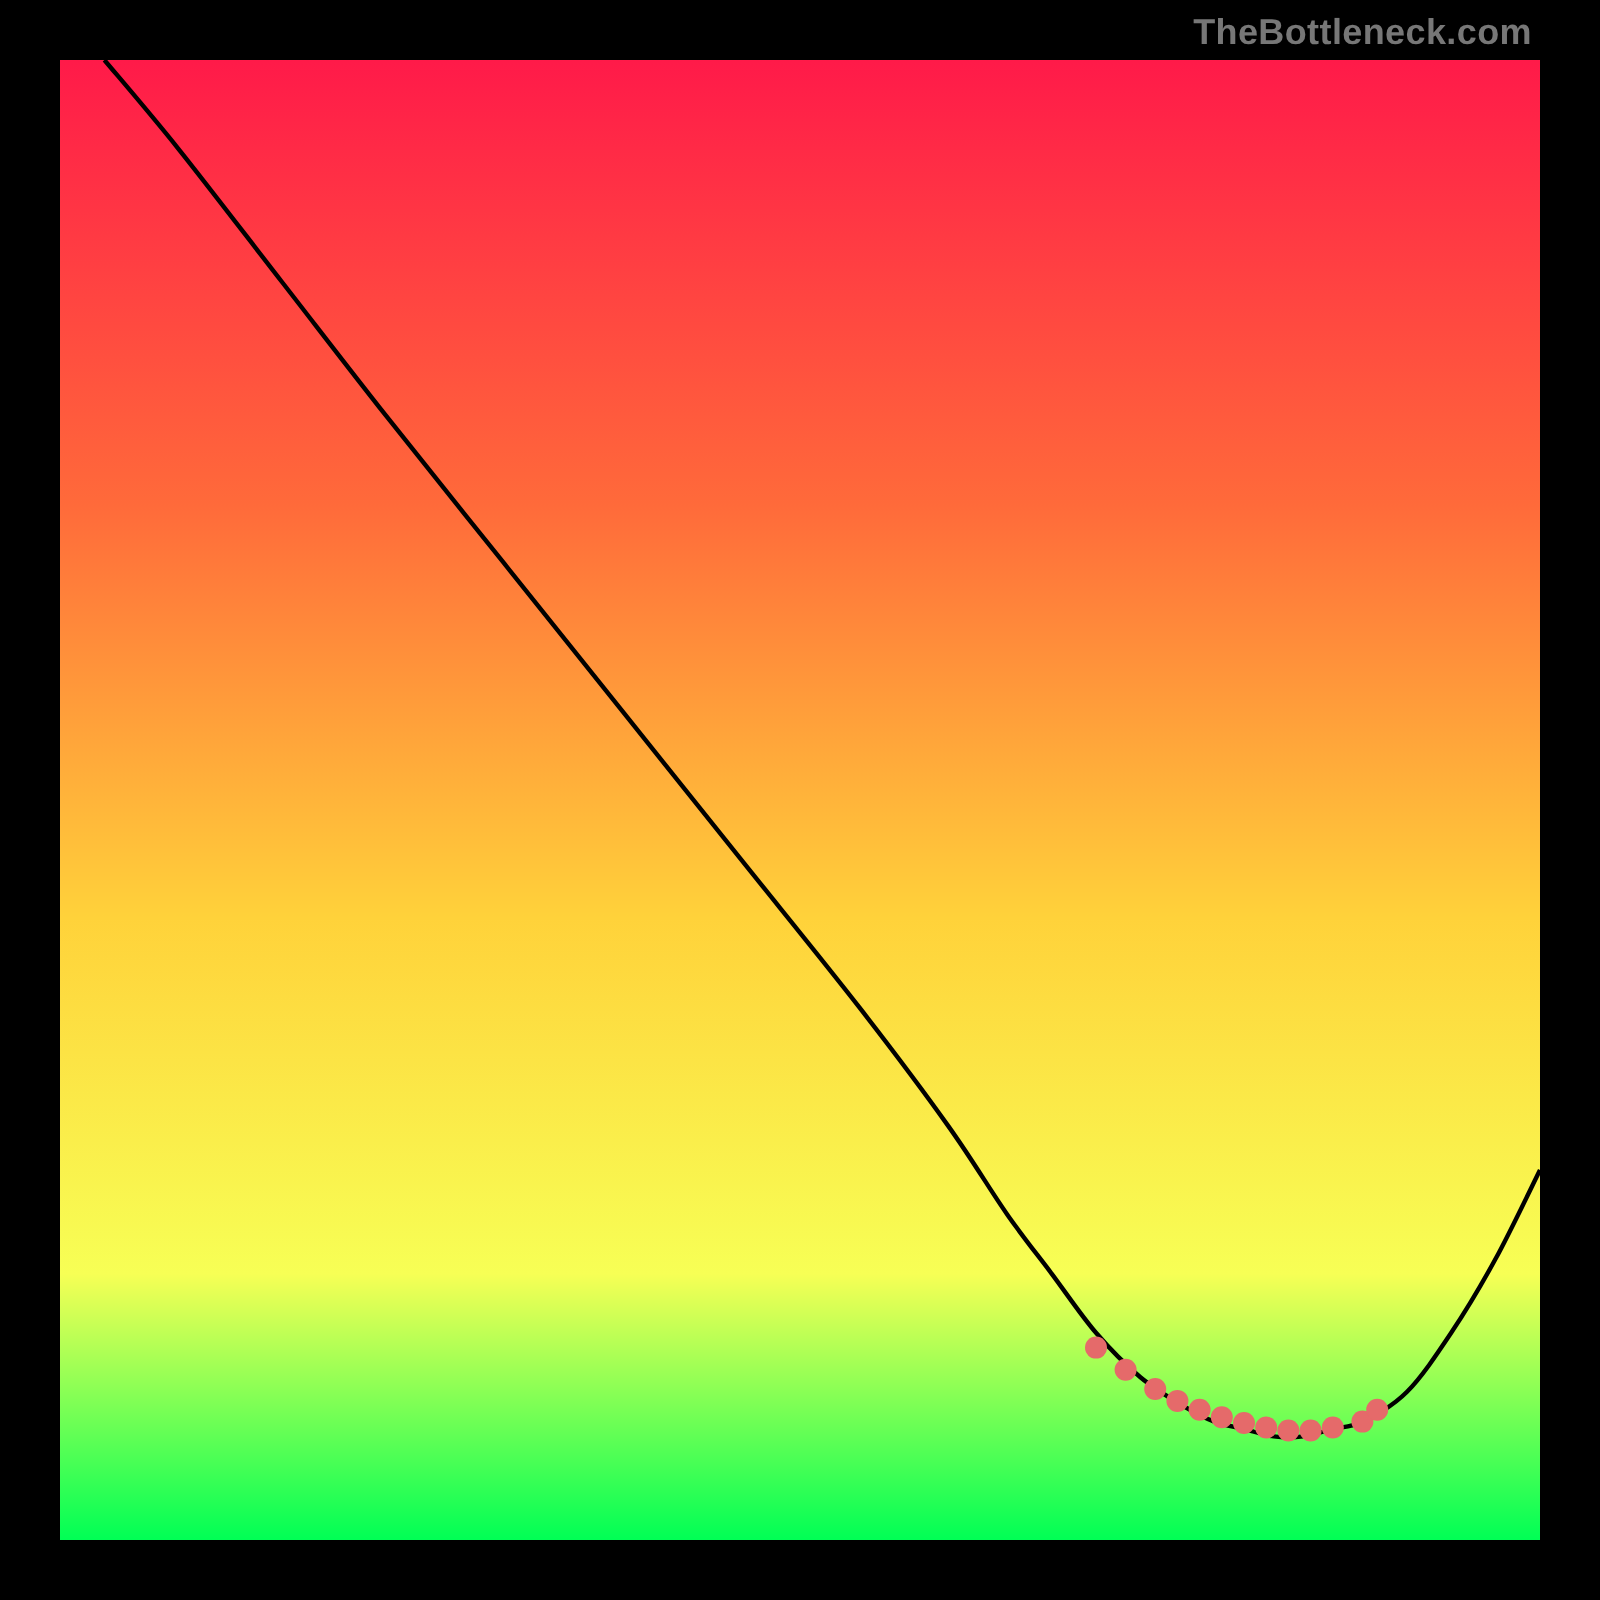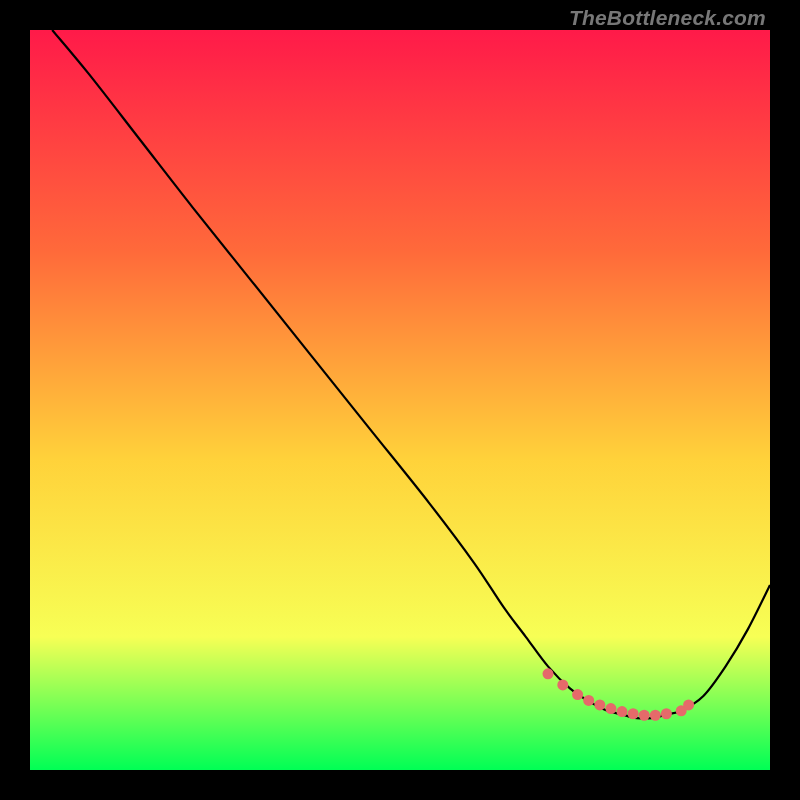--- a/index.html
+++ b/index.html
@@ -24,25 +24,24 @@
     left: 0;
     top: 0;
     width: 740px;
     height: 740px;
   }
   .watermark {
     position: absolute;
     right: 34px;
     top: 6px;
     color: #777777;
-    font-size: 21px;
+    font-size: 18px;
     font-weight: 600;
     letter-spacing: 0.2px;
     font-family: Arial, Helvetica, sans-serif;
-    font-style: italic;
   }
   svg { display: block; }
 </style>
 </head>
 <body>
 
 <div class="watermark">TheBottleneck.com</div>
 
 <div class="frame">
   <svg class="plot-area" viewBox="0 0 740 740" preserveAspectRatio="none">

